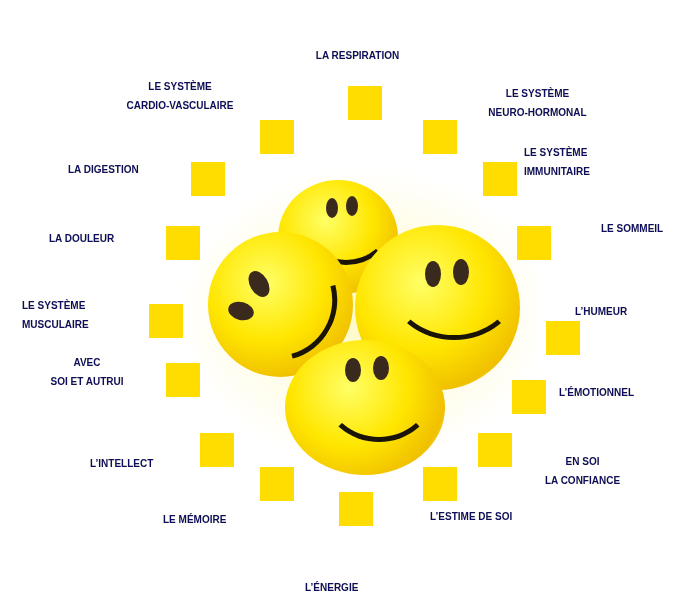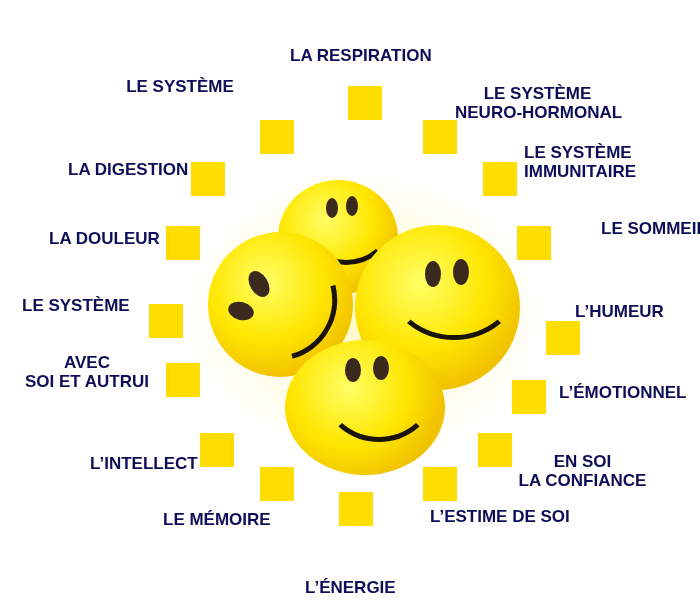--- a/index.html
+++ b/index.html
@@ -1,17 +1,17 @@
 <!DOCTYPE html>
 <html><head>
 <meta charset="utf-8">
 <style>
   html, body { margin:0; padding:0; background:#ffffff; }
   body { width:700px; height:600px; position:relative; overflow:hidden; font-family:"Liberation Sans", sans-serif; }
-  .label { position:absolute; color:#0d0d5e; font-weight:bold; font-size:17px; line-height:19px; white-space:nowrap; text-shadow:0 0 2px #fffde0; }
+  .label { position:absolute; color:#0d0d5e; font-weight:bold; font-size:10px; line-height:19px; white-space:nowrap; text-shadow:0 0 2px #fffde0; }
   .label.c { text-align:center; }
   .label.l { text-align:left; }
   .label span { display:block; }
   .sq { position:absolute; width:34px; height:34px; background:#ffdd00; }
   .glow { position:absolute; left:175px; top:165px; width:380px; height:300px; border-radius:50%;
     background: radial-gradient(ellipse at center, rgba(255,245,150,0.55) 0%, rgba(255,255,255,0) 70%); }
   .smiley { position:absolute; border-radius:50%;
     background: radial-gradient(circle at 40% 35%, #ffff66 0%, #ffe600 45%, #f0c000 75%, rgba(240,190,0,0.0) 100%);
     filter: blur(0.6px); }
   .eye { position:absolute; background:#3a2a1e; border-radius:50%; }
@@ -59,40 +59,42 @@
 <div class="sq" style="left:478px;top:433px;"></div>
 <div class="sq" style="left:260px;top:467px;"></div>
 <div class="sq" style="left:423px;top:467px;"></div>
 <div class="sq" style="left:339px;top:492px;"></div>
 
 <div class="label c" style="left:290px;top:46px;width:135px;">
   <span>LA RESPIRATION</span>
   </div>
 <div class="label c" style="left:90px;top:77px;width:180px;">
   <span>LE SYSTÈME</span>
+    <span>CARDIO-VASCULAIRE</span>
   </div>
 <div class="label c" style="left:455px;top:84px;width:165px;">
   <span>LE SYSTÈME</span>
     <span>NEURO-HORMONAL</span>
   </div>
 <div class="label l" style="left:68px;top:160px;">
   <span>LA DIGESTION</span>
   </div>
 <div class="label l" style="left:524px;top:143px;">
   <span>LE SYSTÈME</span>
     <span>IMMUNITAIRE</span>
   </div>
 <div class="label l" style="left:49px;top:229px;">
   <span>LA DOULEUR</span>
   </div>
 <div class="label l" style="left:561px;top:219px;margin-left:40px;">
   <span>LE SOMMEIL</span>
   </div>
 <div class="label l" style="left:22px;top:296px;">
   <span>LE SYSTÈME</span>
+    <span>MUSCULAIRE</span>
   </div>
 <div class="label l" style="left:575px;top:302px;">
   <span>L’HUMEUR</span>
   </div>
 <div class="label c" style="left:12px;top:353px;width:150px;">
     <span>AVEC</span>
     <span>SOI ET AUTRUI</span>
   </div>
 <div class="label l" style="left:559px;top:383px;">
   <span>L’ÉMOTIONNEL</span>

